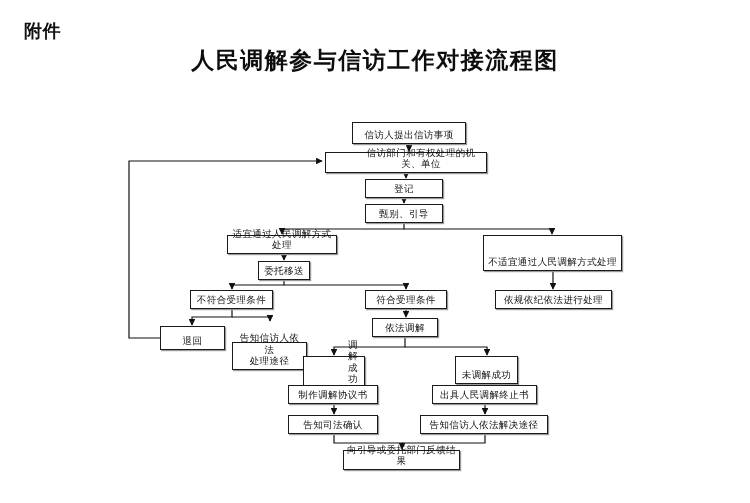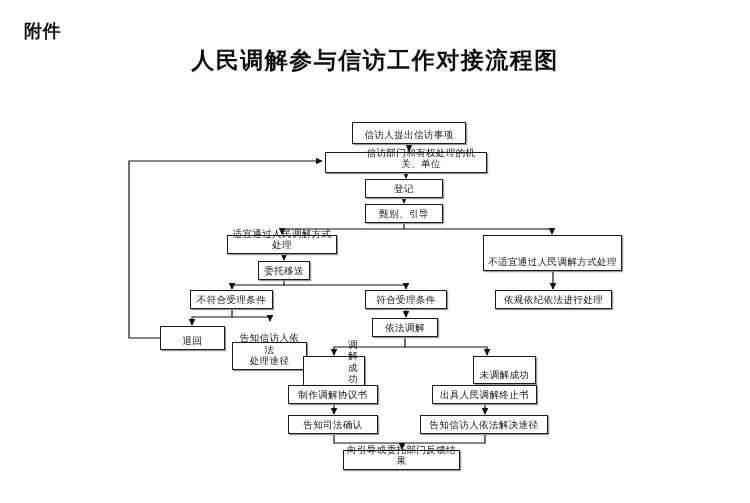--- a/index.html
+++ b/index.html
@@ -164,21 +164,21 @@
 <div class="node" style="left:232px; top:322px; width:75px; height:28px;margin-top:20px;">
   <span class="node-label">告知信访人依法
 处理途径</span>
 </div>
 <div class="node" style="left:372px; top:318px; width:66px; height:19px;">
   <span class="node-label">依法调解</span>
 </div>
 <div class="node" style="left:303px; top:356px; width:62px; height:32px;padding-left:40px;">
   <span class="node-label">调解成功</span>
 </div>
-<div class="node" style="left:473px; top:356px; width:63px; height:28px;">
+<div class="node" style="left:455px; top:356px; width:63px; height:28px;">
   <span class="node-label">未调解成功</span>
 </div>
 <div class="node" style="left:288px; top:385px; width:90px; height:19px;">
   <span class="node-label">制作调解协议书</span>
 </div>
 <div class="node" style="left:432px; top:385px; width:105px; height:19px;">
   <span class="node-label">出具人民调解终止书</span>
 </div>
 <div class="node" style="left:288px; top:415px; width:90px; height:19px;">
   <span class="node-label">告知司法确认</span>

